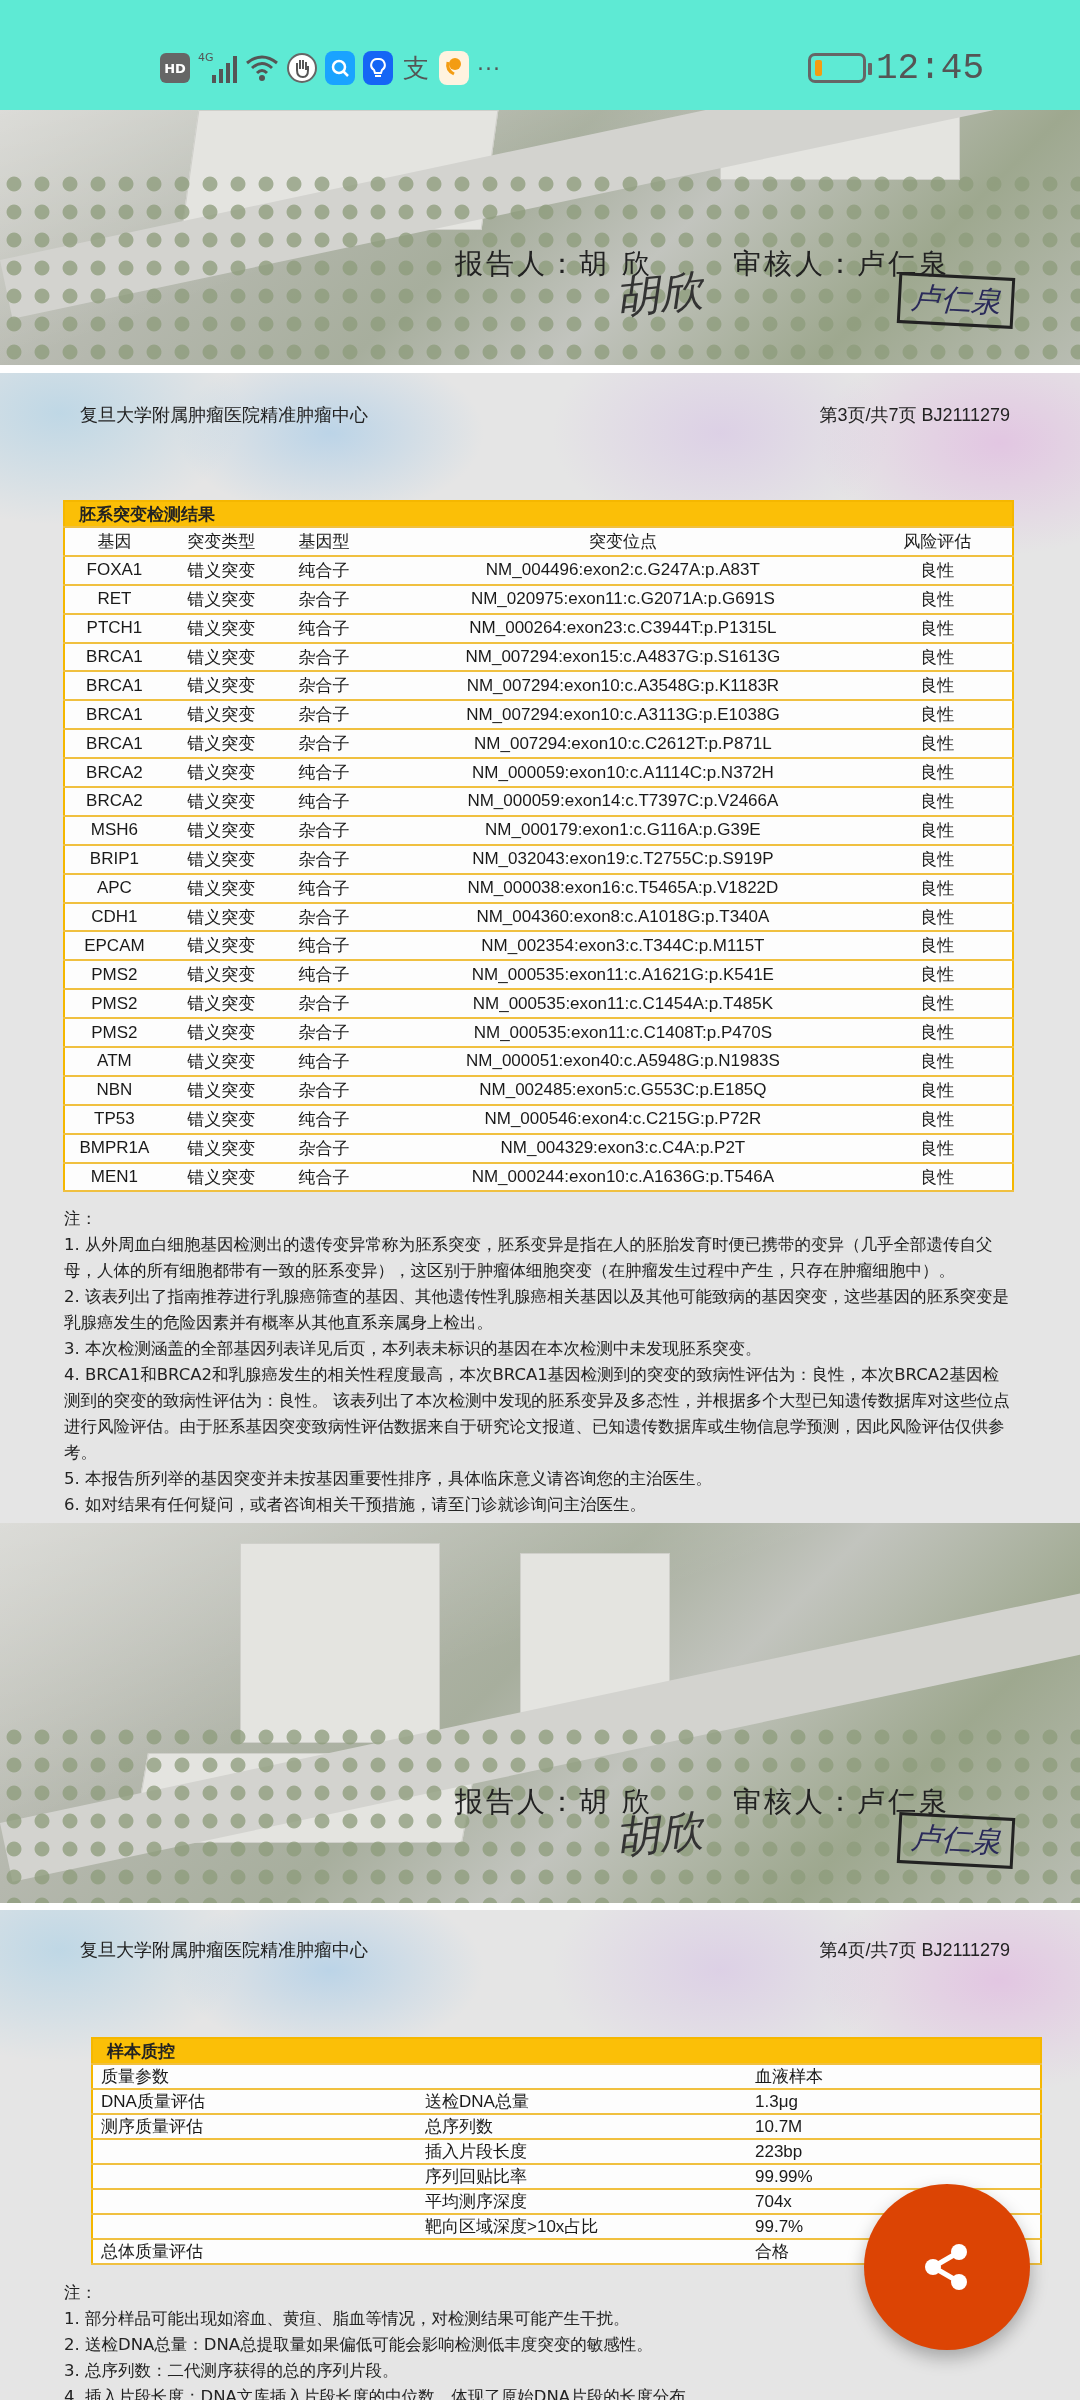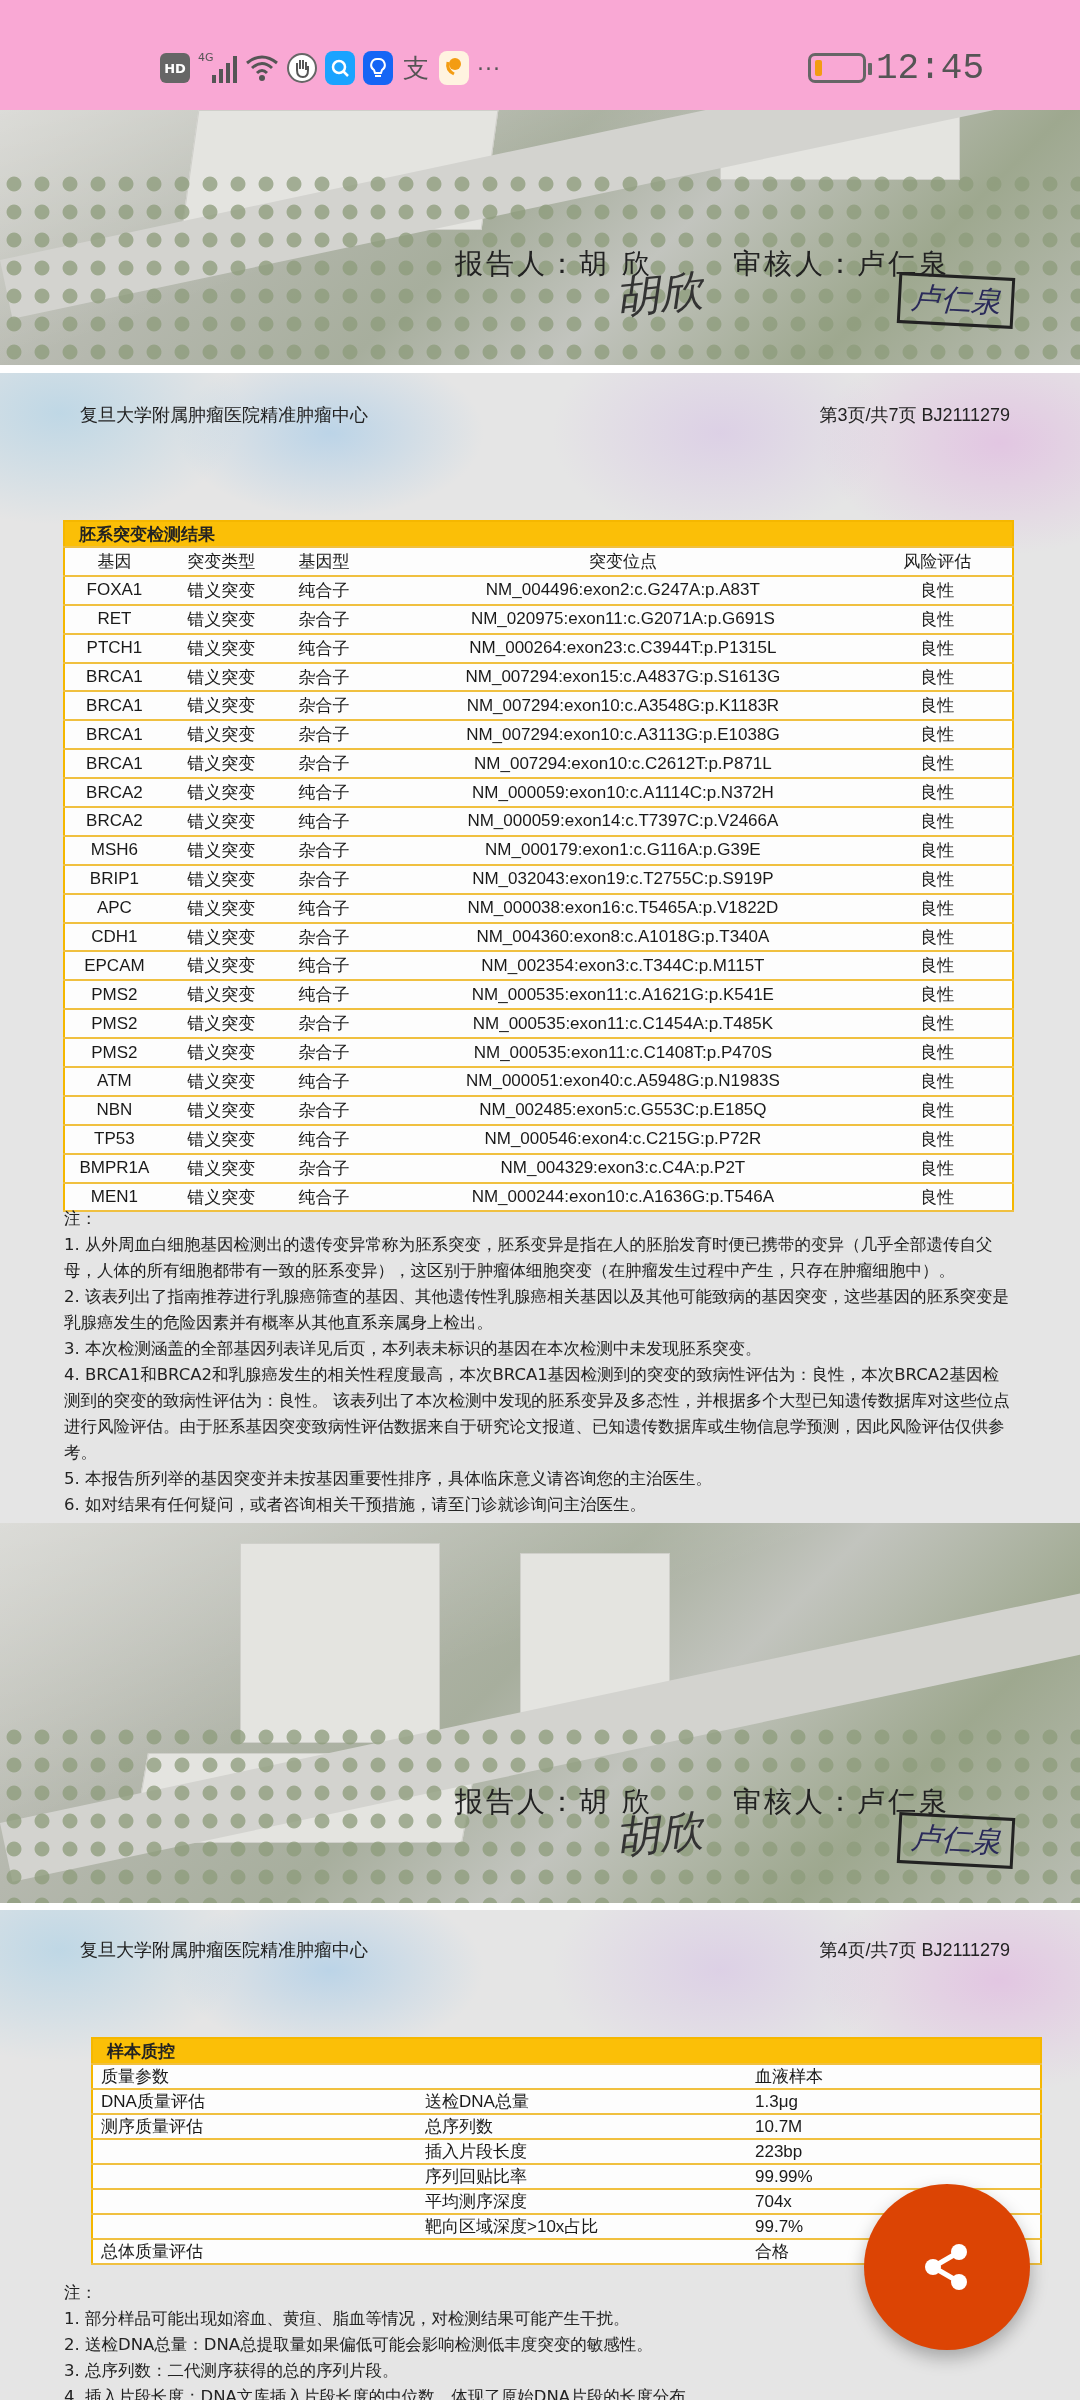--- a/index.html
+++ b/index.html
@@ -1,20 +1,20 @@
 <!DOCTYPE html>
 <html><head>
 <meta charset="utf-8">
 <style>
   * { box-sizing: border-box; margin: 0; padding: 0; }
   html, body { width: 1080px; height: 2400px; overflow: hidden; background: #ffffff; }
   body { font-family: "DejaVu Sans", "Liberation Sans", sans-serif; color: #1a1a1a; position: relative; }
 
   
-  .status-bar { position: absolute; top: 0; left: 0; width: 1080px; height: 110px; background: #f9a8d4; }
+  .status-bar { position: absolute; top: 0; left: 0; width: 1080px; height: 110px; background: #5eead4; }
   .sb-icons { position: absolute; left: 160px; top: 48px; height: 40px; display: flex; align-items: center; gap: 8px; }
   .sb-hd { width: 30px; height: 30px; background: #666; color: #fff; border-radius: 6px; font-size: 13px; font-weight: bold; display: flex; align-items: center; justify-content: center; }
   .sb-signal { display: flex; align-items: flex-end; gap: 3px; height: 30px; position: relative; padding-left: 14px; }
   .sb-signal .lbl { position: absolute; left: 0; top: -2px; font-size: 11px; color: #555; font-weight: normal; }
   .sb-signal i { display: block; width: 4px; background: #555; }
   .sb-wifi { width: 34px; height: 30px; position: relative; }
   .sb-app { width: 30px; height: 34px; border-radius: 8px; display: flex; align-items: center; justify-content: center; color: #fff; font-size: 18px; }
   .sb-more { font-size: 22px; color: #555; letter-spacing: 1px; }
   .sb-right { position: absolute; right: 96px; top: 48px; height: 40px; display: flex; align-items: center; gap: 10px; }
   .battery { width: 58px; height: 30px; border: 3px solid #666; border-radius: 7px; position: relative; }
@@ -125,21 +125,21 @@
   <div class="stamp" style="left:898px;top:165px;">卢仁泉</div>
 </div>
 
 <div class="page" style="top:373px;height:1150px;">
   <div class="page-bg"></div>
   <div class="page-header" style="top:30px;">
     <span>复旦大学附属肿瘤医院精准肿瘤中心</span>
     <span>第3页/共7页 BJ2111279</span>
   </div>
 
-  <table class="rpt gm" style="top:127px;margin-top:20px;">
+  <table class="rpt gm" style="top:127px;">
     <tbody id="gm-body">
       <tr class="title-row">
         <td colspan="5">胚系突变检测结果</td>
       </tr>
       <tr>
         <th style="width:100px">基因</th>
         <th style="width:115px">突变类型</th>
         <th style="width:105px;text-align:left;padding-left:20px">基因型</th>
         <th class="site" style="width:480px">突变位点</th>
         <th style="width:151px">风险评估</th>

